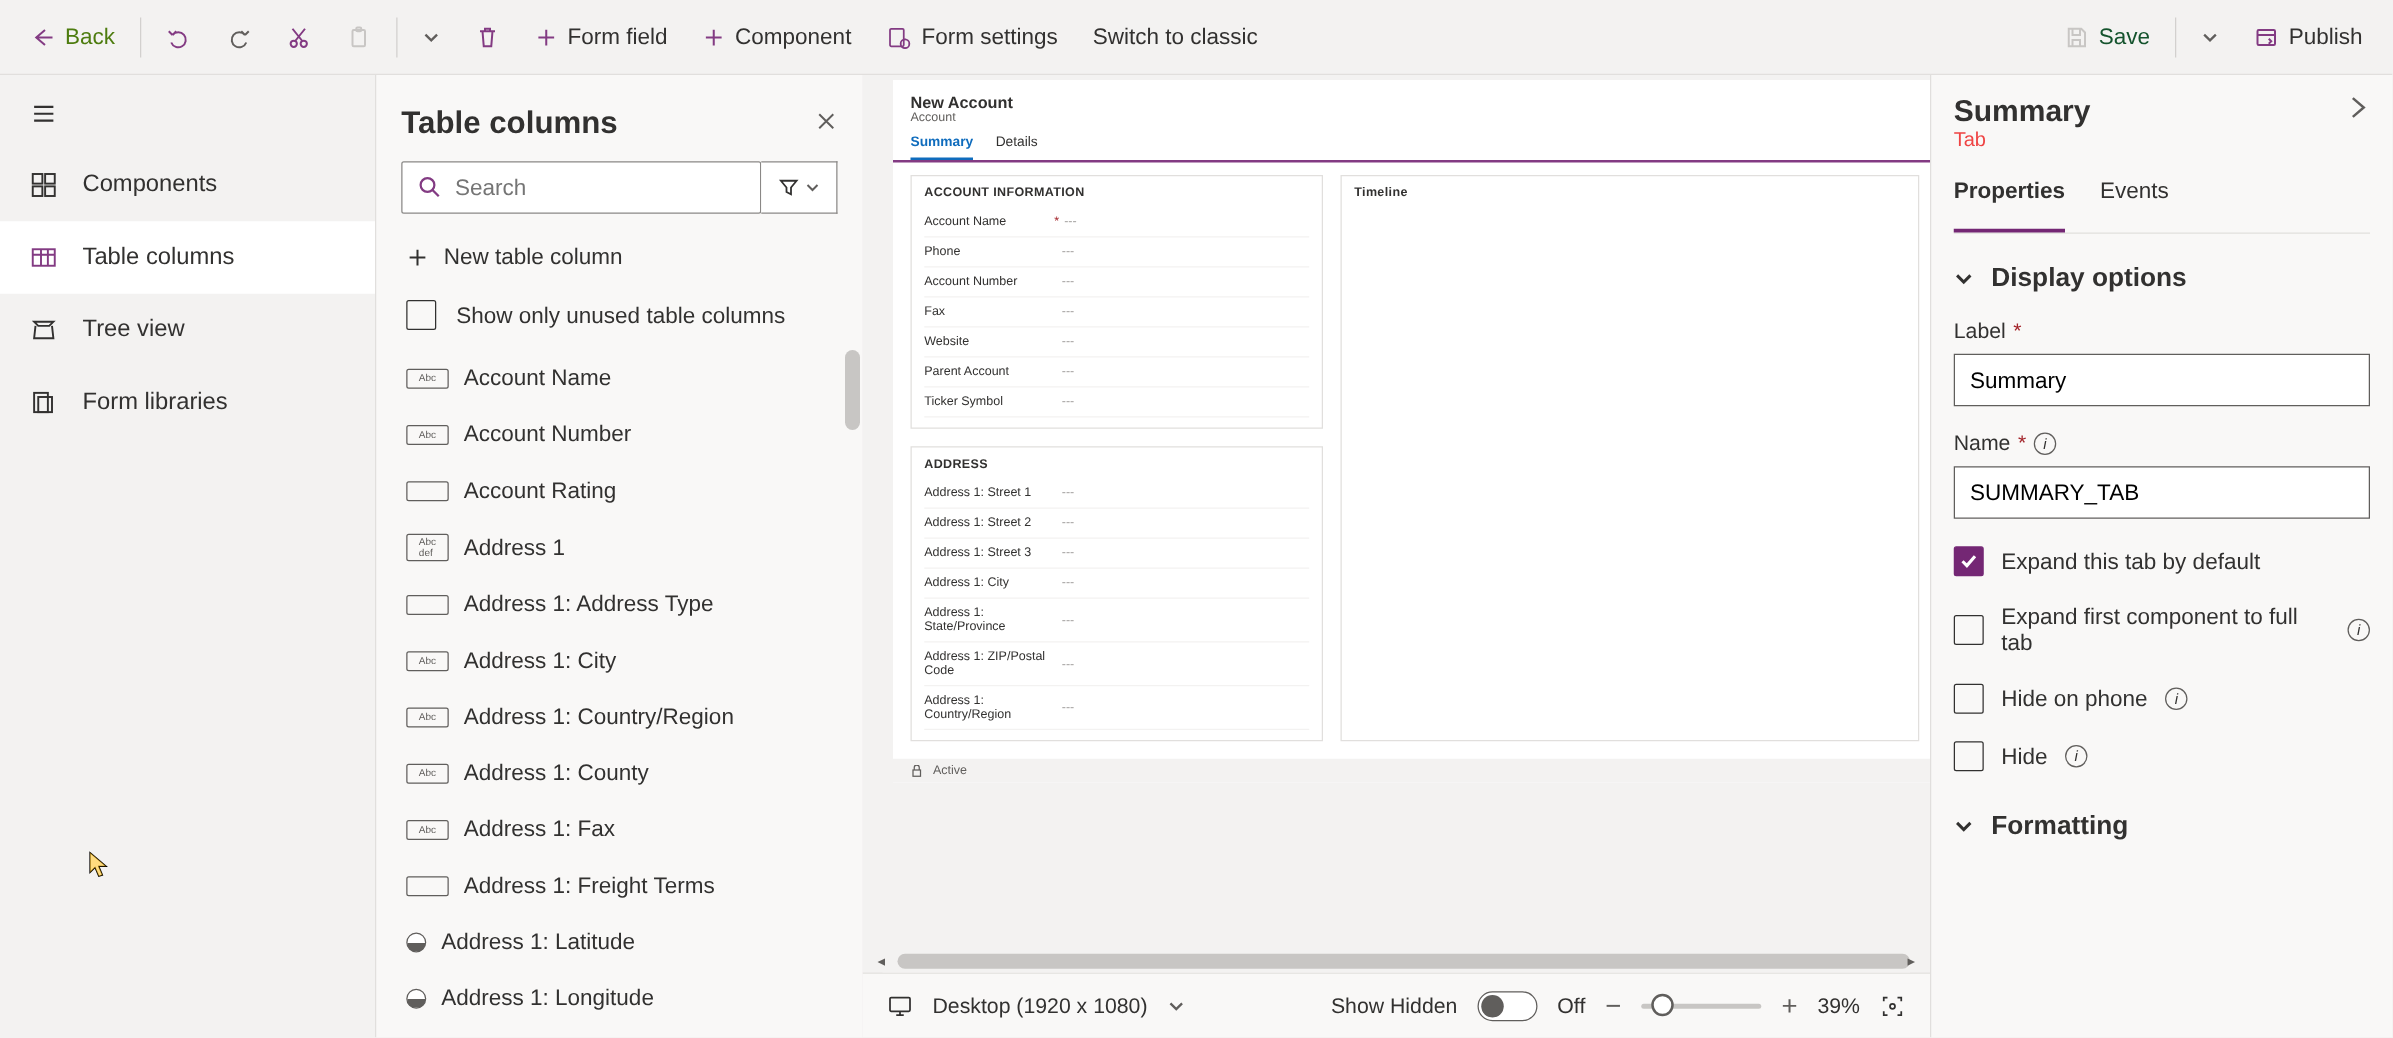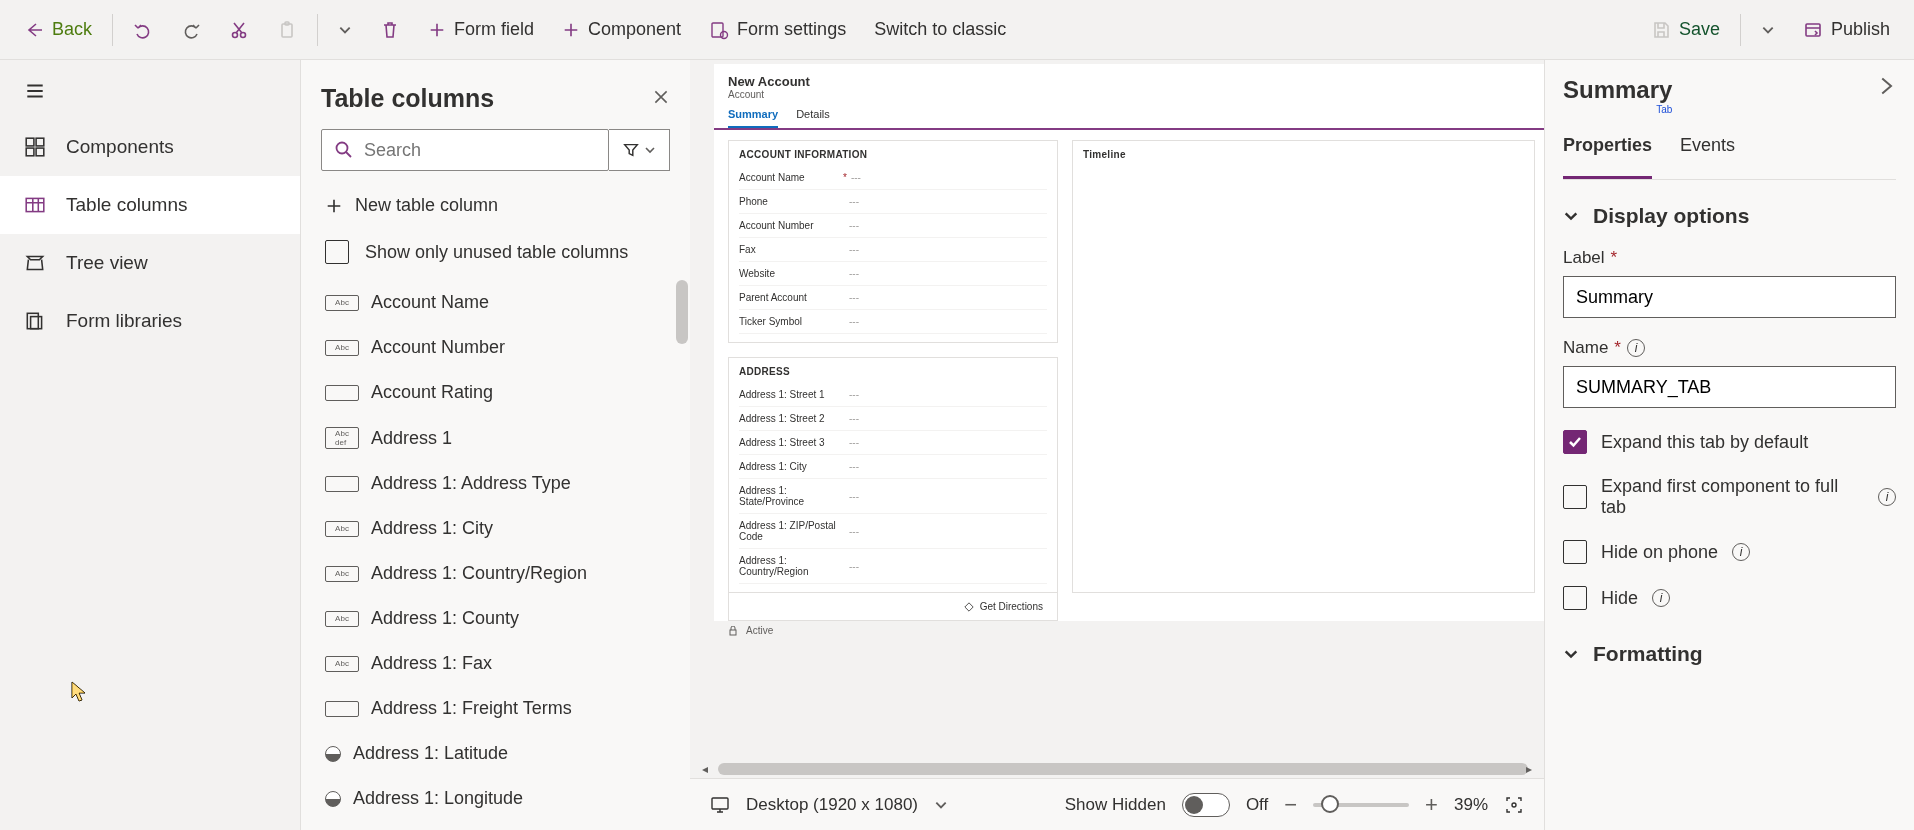--- a/index.html
+++ b/index.html
@@ -73,21 +73,21 @@
   .cf-right { margin-left: auto; display: flex; align-items: center; gap: 16px; }
   .toggle { width: 48px; height: 24px; border-radius: 12px; background: #fff; border: 1px solid #605e5c; position: relative; }
   .toggle-knob { width: 18px; height: 18px; border-radius: 50%; background: #605e5c; position: absolute; top: 2px; left: 2px; }
   .slider-track { width: 96px; height: 4px; background: #c8c6c4; position: relative; border-radius: 2px; }
   .slider-thumb { width: 18px; height: 18px; border-radius: 50%; background: #fff; border: 2px solid #605e5c; position: absolute; top: -8px; left: 8px; }
   
   
   .props { width: 370px; background: #f9f8f7; border-left: 1px solid #e1dfdd; padding: 16px 18px; overflow-y: auto; }
   .props-head { display: flex; justify-content: space-between; align-items: flex-start; }
   .props-title { font-size: 24px; font-weight: 600; }
-  .props-sub { font-size: 10px; color: #1d4ed8; text-align: right; }
+  .props-sub { font-size: 16px; color: #ef4444; }
   .props-tabs { display: flex; gap: 28px; margin-top: 20px; border-bottom: 1px solid #e1dfdd; }
   .props-tab { padding-bottom: 20px; font-size: 18px; cursor: pointer; }
   .props-tab.active { border-bottom: 3px solid #742774; font-weight: 600; }
   .props-section-head { display: flex; align-items: center; gap: 14px; margin-top: 24px; font-size: 21px; font-weight: 600; cursor: pointer; }
   .props-label { font-size: 17px; margin-top: 20px; display: flex; align-items: center; gap: 6px; }
   .req-star { color: #a4262c; }
   .props-input { width: 100%; height: 42px; border: 1px solid #605e5c; padding: 0 12px; font-size: 18px; margin-top: 8px; background: #fff; }
   .props-check-row { display: flex; align-items: center; gap: 14px; margin-top: 22px; font-size: 18px; }
   .info-icon { width: 18px; height: 18px; border: 1px solid #605e5c; border-radius: 50%; display: inline-flex; align-items: center; justify-content: center; font-size: 12px; font-style: italic; }
   
@@ -414,26 +414,20 @@
                     <span style="width:10px"></span>
                     <span class="fp-dash">---</span>
                   </div>
                 </div>
             </div>
           </div>
           <div class="fp-col right">
             <div class="fp-section-title">Timeline</div>
           </div>
         </div>
-        <div class="fp-get-dir">
-          <svg viewBox="0 0 12 12" width="10" height="10" fill="none" stroke="#323130" stroke-width="1">
-              <path d="M6 1 L11 6 L6 11 L1 6 Z"></path>
-            </svg>
-          <span>Get Directions</span>
-        </div>
         <div class="fp-status-row">
           <svg viewBox="0 0 10 10" width="10" height="10" fill="none" stroke="#605e5c" stroke-width="1">
               <rect x="2" y="4" width="6" height="5"></rect>
               <path d="M3 4 V2 A2 2 0 0 1 7 2 V4"></path>
             </svg>
           <span>Active</span>
         </div>
       </div>
 
     </div>

